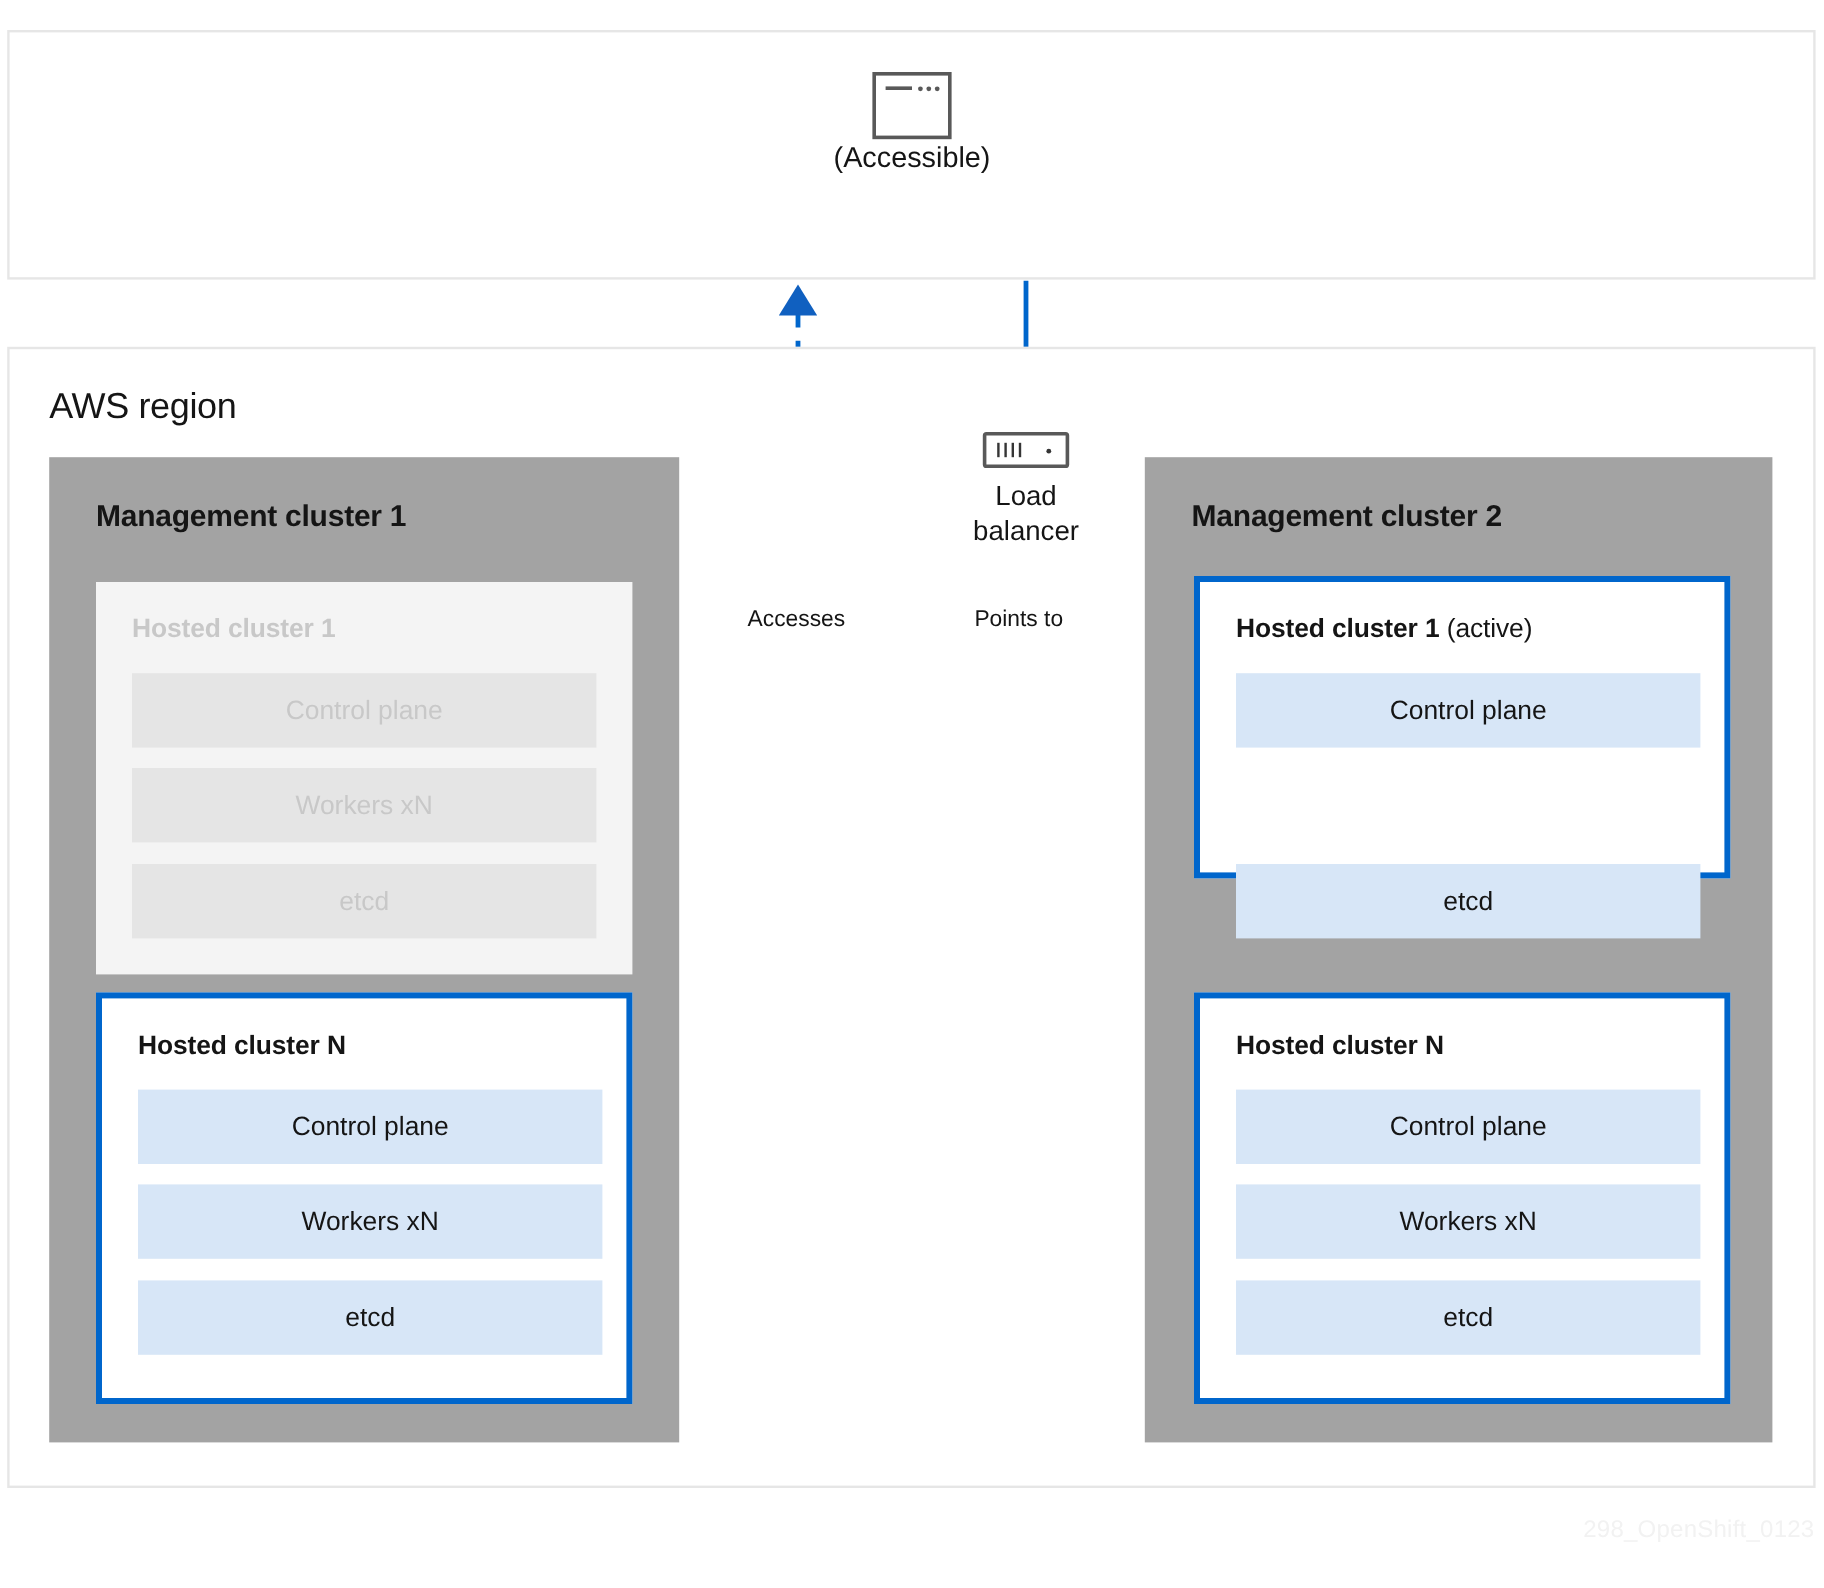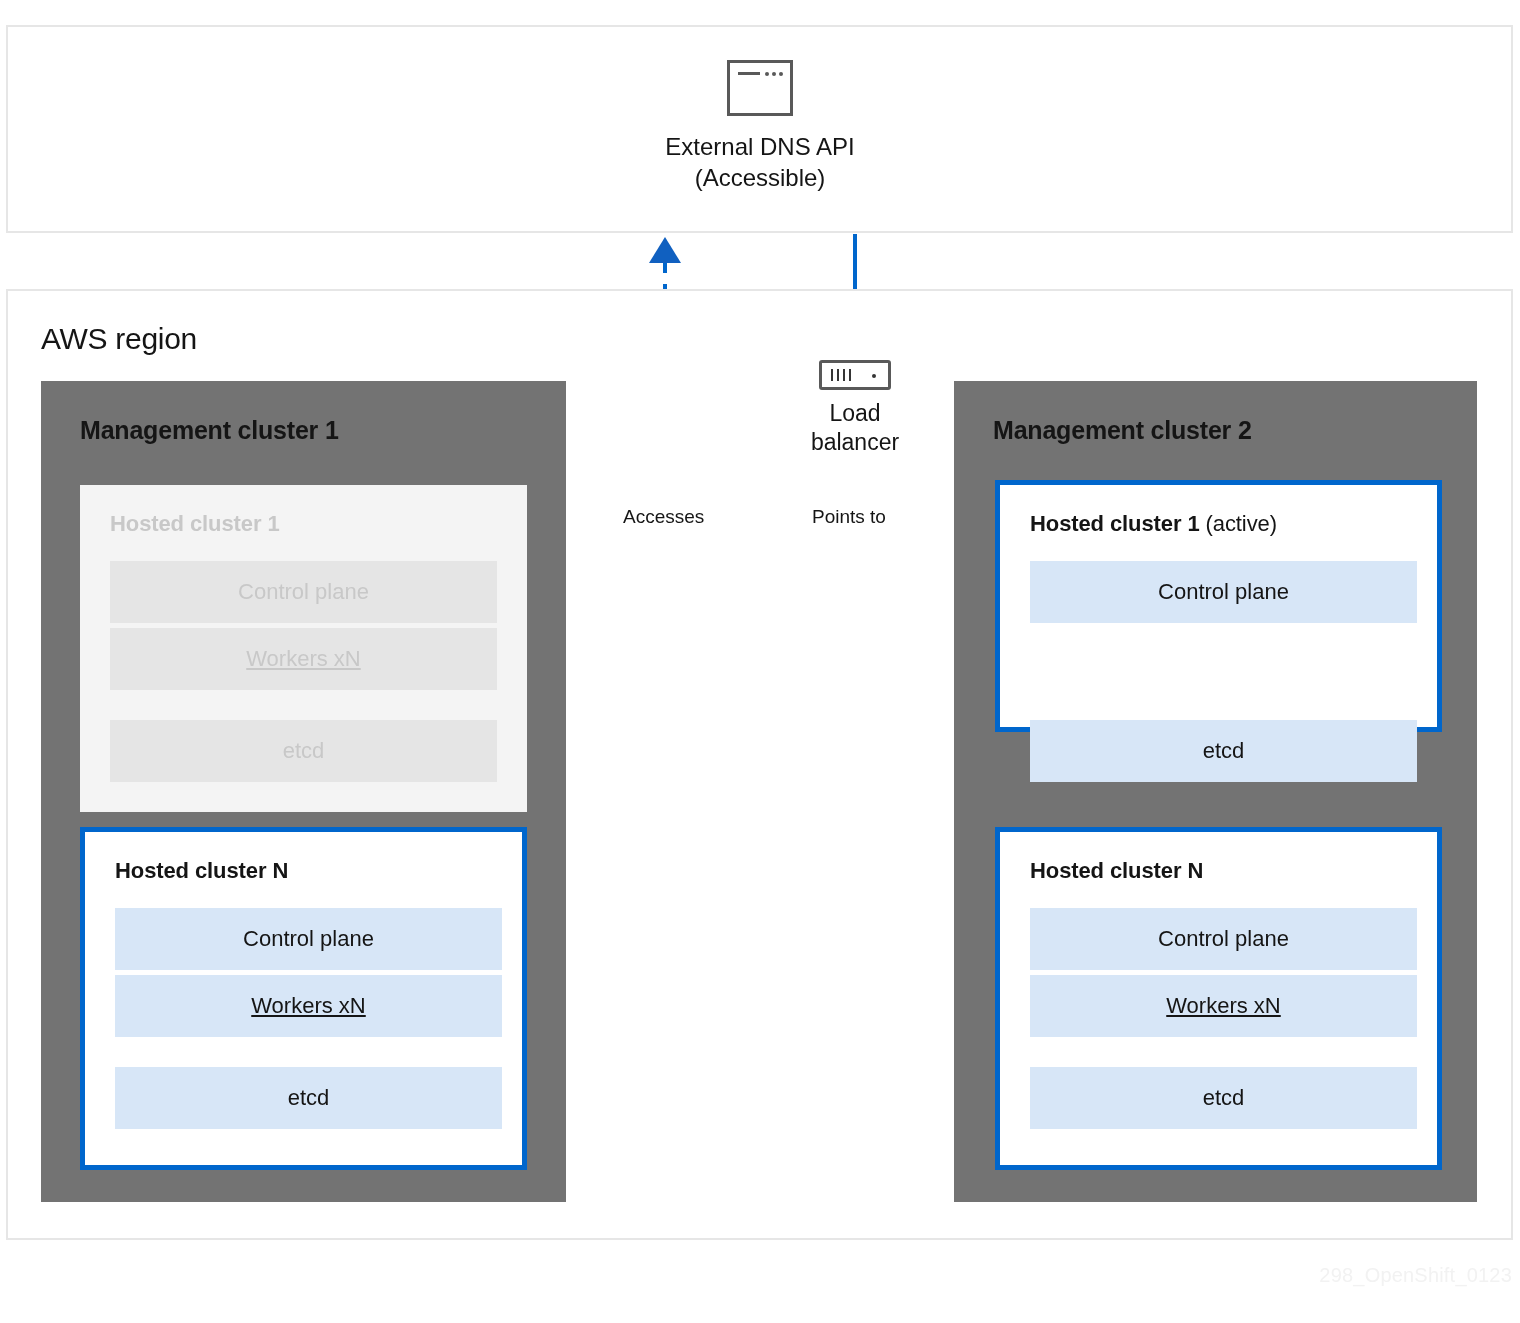--- a/index.html
+++ b/index.html
@@ -84,21 +84,21 @@
     left: 41px;
     top: 322px;
     font-size: 30px;
     font-weight: normal;
     letter-spacing: -0.3px;
     color: #151515;
   }
 
   .mgmt-box {
     position: absolute;
-    background: #737373;
+    background: #a3a3a3;
     box-sizing: border-box;
   }
   #mgmt1 { left: 41px;  top: 381px; width: 525px; height: 821px; }
   #mgmt2 { left: 954px; top: 381px; width: 523px; height: 821px; }
 
   .mgmt-title {
     position: absolute;
     left: 39px;
     top: 35px;
     font-size: 25px;
@@ -158,21 +158,21 @@
   .hosted.active .row {
     background: #d7e6f7;
     color: #151515;
     width: 387px;
   }
   #hcN-left  { left: 39px;  top: 446px; width: 447px; height: 343px; }
   #hc1-right { left: 41px;  top: 99px;  width: 447px; height: 252px; }
   #hcN-right { left: 41px;  top: 446px; width: 447px; height: 343px; }
 
   .r1 { top: 76px; }
-  .r2 { top: 143px; text-decoration: underline; }
+  .r2 { top: 155px; }
   .r3 { top: 235px; }
 
   
   #lb-node {
     position: absolute;
     left: 760px;
     top: 360px;
     width: 190px;
     text-align: center;
   }
@@ -271,21 +271,20 @@
     <div class="dns-icon-wrap">
       <div class="dns-icon">
         <span class="bar"></span>
         <span class="dots">
           <i></i>
             <i></i>
             <i></i>
         </span>
       </div>
     </div>
-    <div class="dns-label">External DNS API</div>
     <div class="dns-label" style="margin-top:0">(Accessible)</div>
   </div>
 
   <div id="aws-frame" class="frame"></div>
   <div id="aws-title">AWS region</div>
 
   <div id="mgmt1" class="mgmt-box">
     <div class="mgmt-title">Management cluster 1</div>
 
     <div id="hc1-left" class="hosted">

